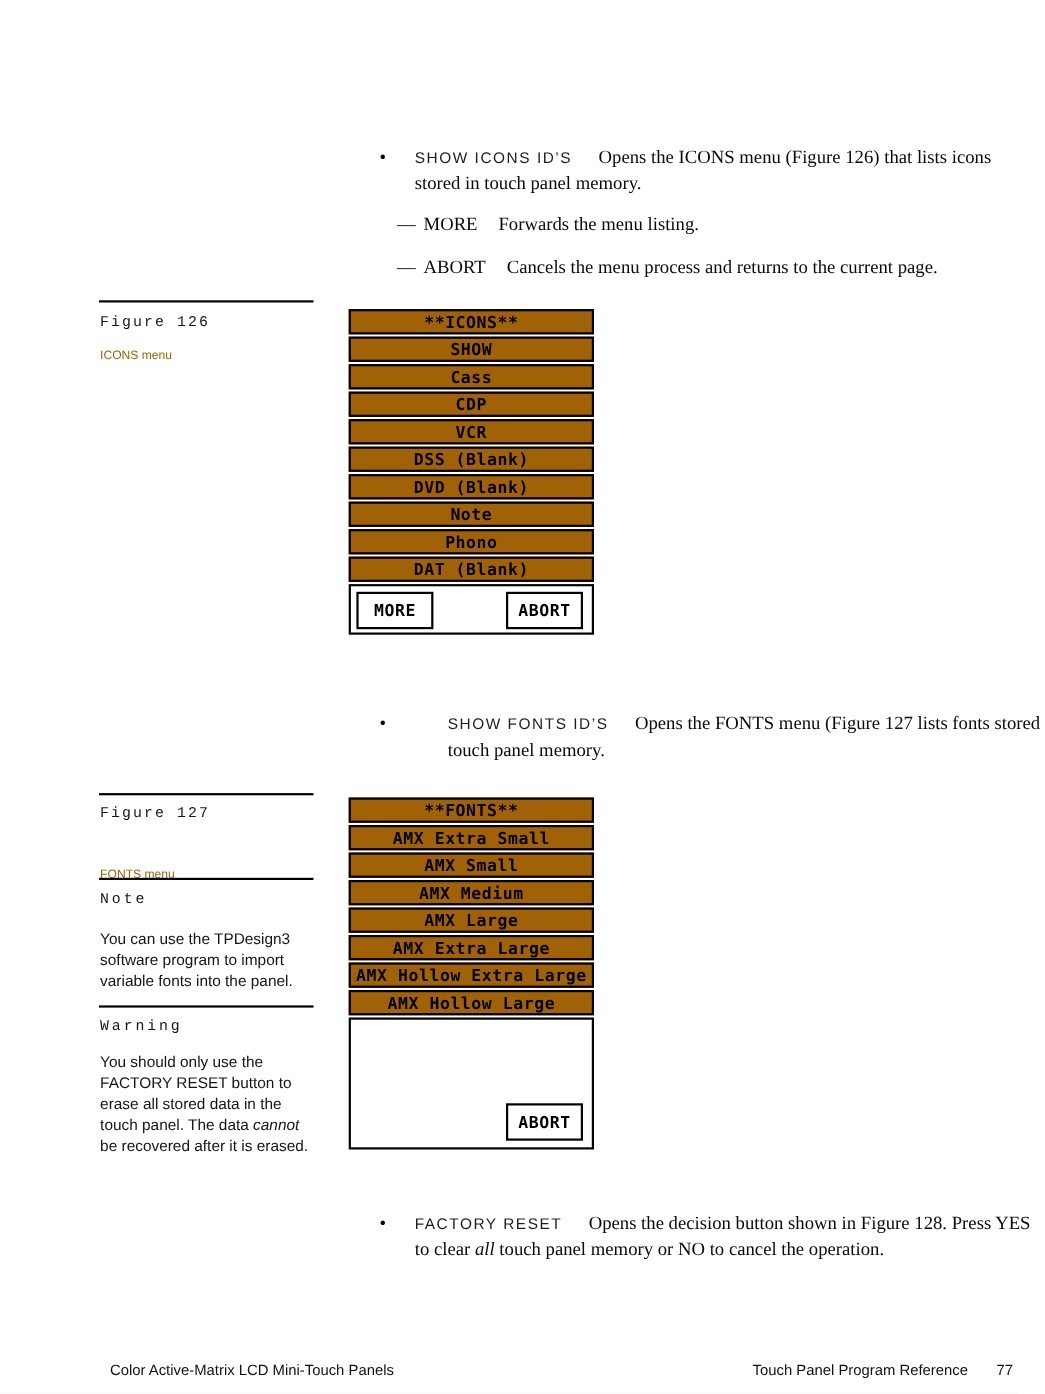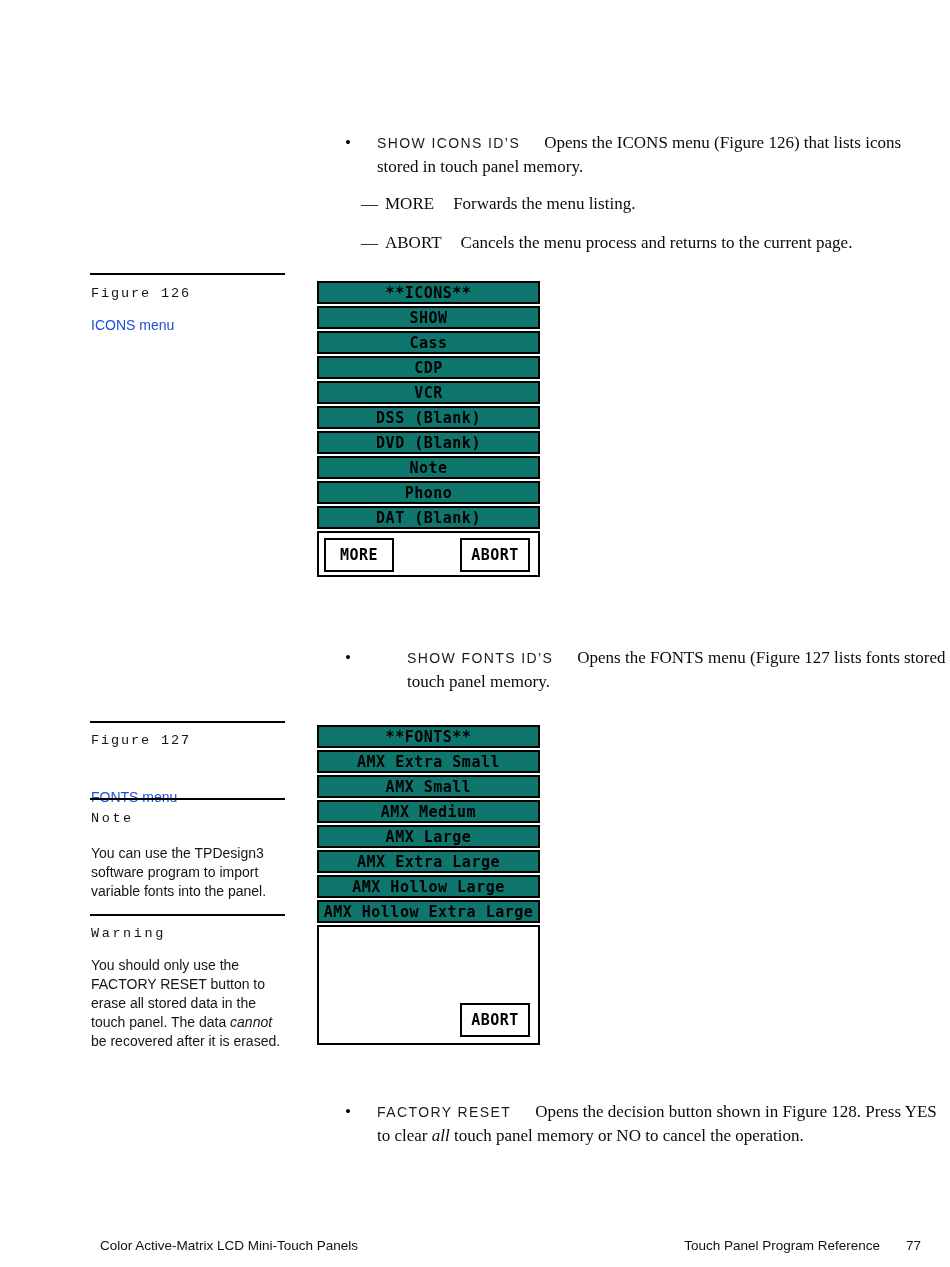--- a/index.html
+++ b/index.html
@@ -22,34 +22,34 @@
   .it { font-style:italic; }
 
   
   .side-rule { position:absolute; left:90px; width:195px; height:2px; background:#000; }
   .side-label {
     position:absolute; left:91px; font-family:Liberation Mono, monospace;
     font-size:13.5px; letter-spacing:1.9px; color:#151515; white-space:nowrap;
   }
   .side-caption {
     position:absolute; left:91px; font-family:"Liberation Sans", sans-serif;
-    font-size:14px; color:#1d4ed8; white-space:nowrap;
+    font-size:11px; color:#a16207; white-space:nowrap;
   }
   .side-text {
     position:absolute; left:91px; width:192px;
     font-family:"Liberation Sans", sans-serif; font-size:14px; line-height:19px; color:#151515;
   }
 
   
   .menu { position:absolute; left:317px; width:223px; }
   .menu-row {
     height:23px; margin-bottom:2px; border:2px solid #000;
     display:flex; align-items:center; justify-content:center;
     font-family:"DejaVu Sans Mono", monospace; font-weight:bold; font-size:15px;
-    letter-spacing:0.5px; background:#0f766e; white-space:nowrap;
+    letter-spacing:0.5px; background:#a16207; white-space:nowrap;
   }
   .menu-footer { border:2px solid #000; position:relative; background:#fff; }
   .menu-footer.icons { height:46px; }
   .menu-footer.fonts { height:120px; }
   .menu-btn {
     position:absolute; width:70px; height:34px; border:2px solid #000;
     display:flex; align-items:center; justify-content:center;
     font-family:"DejaVu Sans Mono", monospace; font-weight:bold; font-size:15px;
     letter-spacing:0.5px; background:#fff;
   }
@@ -120,22 +120,22 @@
     <span>You should only use the FACTORY RESET button to erase all stored data in the touch panel. The data </span><span class="it">cannot</span><span> be recovered after it is erased.</span>
   </div>
 
   <div class="menu" style="top:725px;">
     <div class="menu-row">**FONTS**</div>
     <div class="menu-row">AMX Extra Small</div>
     <div class="menu-row">AMX Small</div>
     <div class="menu-row">AMX Medium</div>
     <div class="menu-row">AMX Large</div>
     <div class="menu-row">AMX Extra Large</div>
+    <div class="menu-row">AMX Hollow Extra Large</div>
     <div class="menu-row">AMX Hollow Large</div>
-    <div class="menu-row">AMX Hollow Extra Large</div>
     <div class="menu-footer fonts">
       <div class="menu-btn btn-abort-fonts">ABORT</div>
     </div>
   </div>
 
   <span class="bullet-glyph" style="left:345px; top:1100px;">•</span>
   <div class="para" style="left:377px; top:1100px; width:570px;">
     <span class="term">FACTORY RESET</span><span>Opens the decision button shown in Figure 128. Press YES to clear </span><span class="it">all</span><span> touch panel memory or NO to cancel the operation.</span>
   </div>
 

